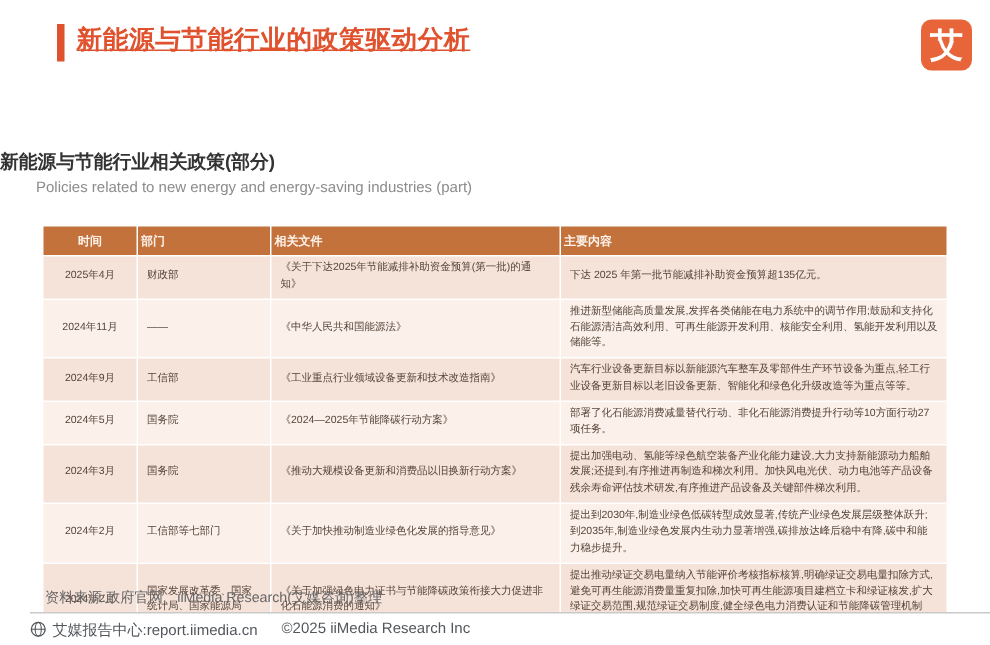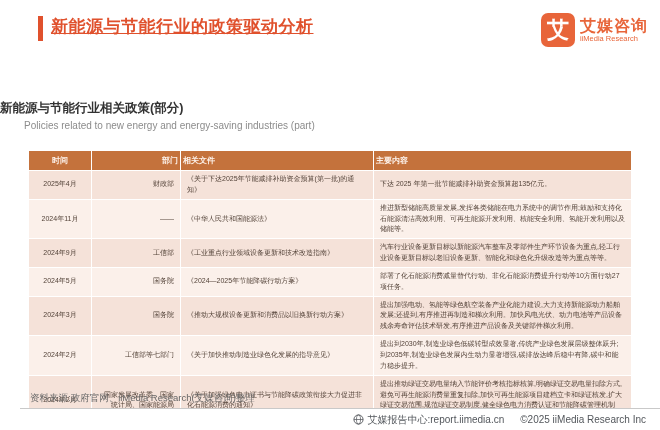--- a/index.html
+++ b/index.html
@@ -21,46 +21,42 @@
   .table-title{position:absolute;top:100px;left:0;right:0;text-align:left;}
   .tt-cn{font-size:12.5px;font-weight:bold;color:#333;}
   .tt-en{font-size:10px;color:#8c8c8c;margin-top:3px;padding-left:24px;}
   
   .policy-table{position:absolute;top:150px;left:28px;width:604px;border-collapse:separate;border-spacing:1.5px;table-layout:fixed;}
   .policy-table th{background:#c4723c;color:#fdf3ec;font-size:8px;font-weight:bold;text-align:center;padding:4px 2px;}
   .policy-table td{font-size:7px;color:#55443a;padding:3px 6px;line-height:1.55;vertical-align:middle;}
   .policy-table tr.odd  td{background:#f5e2d9;}
   .policy-table tr.even td{background:#fbf0ea;}
   .policy-table .c0{width:58px;text-align:center;}
-  .policy-table .c1{width:84px;text-align:right;}
+  .policy-table .c1{width:84px;text-align:left;}
   .policy-table .c2{width:188px;text-align:left;}
   .policy-table .c3{text-align:left;}
   
   .source{position:absolute;left:30px;top:392px;font-size:9.5px;color:#666;}
   .bottom-bar{position:absolute;left:0;right:0;top:408px;height:21px;border-top:1px solid #c9c9c9;
-    display:flex;align-items:center;justify-content:flex-end;gap:16px;padding-right:14px;
+    display:flex;align-items:center;gap:16px;padding-right:14px;
     font-size:10px;color:#53575c;background:#fff;margin-left:20px;}
   .report-center{display:flex;align-items:center;gap:4px;}
   .globe-icon{width:11px;height:11px;display:inline-block;}
 </style>
 </head>
 <body>
 
 <div class="slide">
 
   <div class="accent-bar"></div>
   <h1 class="page-title">新能源与节能行业的政策驱动分析</h1>
 
   <div class="logo">
     <div class="logo-mark">
       <span>艾</span>
-    </div>
-    <div class="logo-text">
-      <div class="logo-cn">艾媒咨询</div>
-      <div class="logo-en">iiMedia Research</div>
     </div>
   </div>
 
   <div class="table-title">
     <div class="tt-cn">新能源与节能行业相关政策(部分)</div>
     <div class="tt-en">Policies related to new energy and energy-saving industries (part)</div>
   </div>
 
   <table class="policy-table">
     <thead>

